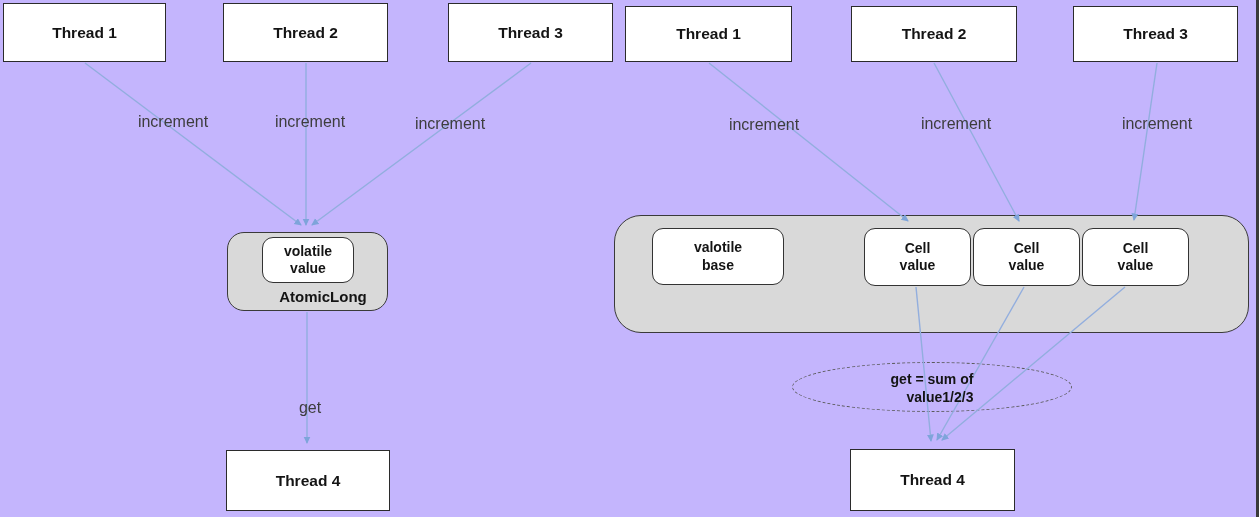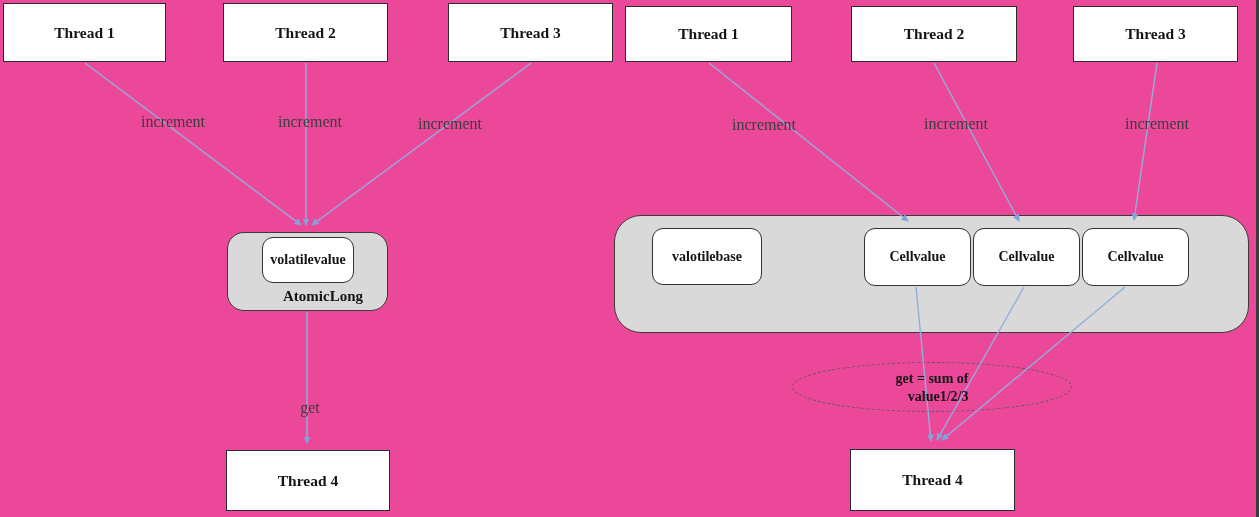--- a/index.html
+++ b/index.html
@@ -1,33 +1,33 @@
 <!DOCTYPE html>
 <html><head>
 <meta charset="utf-8">
 <style>
   html,body{margin:0;padding:0;background:#fff;}
   #canvas{
-    position:relative;width:1259px;height:517px;background:#ec4899;overflow:hidden;
-    font-family:Liberation Serif, serif;
+    position:relative;width:1259px;height:517px;background:#c4b5fd;overflow:hidden;
+    font-family:Liberation Sans, sans-serif;
   }
   
   .thread-box{
     position:absolute;background:#ffffff;border:1.8px solid #2b2b2b;
     display:flex;align-items:center;justify-content:center;box-sizing:border-box;z-index:10;
   }
   .thread-box span{font-weight:700;font-size:15.5px;color:#141414;}
   
   .gray-container{
     position:absolute;background:#d9d9d9;border:1.6px solid #3a3a3a;box-sizing:border-box;z-index:5;
   }
   
   .pill{
     position:absolute;background:#ffffff;border:1.6px solid #333333;border-radius:11px;
-    display:flex;flex-direction:row;align-items:center;justify-content:center;
+    display:flex;flex-direction:column;align-items:center;justify-content:center;
     box-sizing:border-box;z-index:20;line-height:1.25;
   }
   .pill span{font-weight:700;font-size:14px;color:#141414;display:block;}
   .container-label{
     position:absolute;transform:translate(-50%,-50%);font-weight:700;font-size:15px;
     color:#141414;white-space:nowrap;z-index:40;margin-left:15px;
   }
   .edge-label{
     position:absolute;transform:translate(-50%,-50%);font-size:16px;color:#3d3d3d;
     white-space:nowrap;z-index:40;
@@ -86,21 +86,21 @@
   </div>
   <div class="thread-box" style="left:1073px;top:6px;width:165px;height:56px">
     <span>Thread 3</span>
   </div>
 
   <div class="edge-label" style="left:764px;top:125px">increment</div>
   <div class="edge-label" style="left:956px;top:124px">increment</div>
   <div class="edge-label" style="left:1157px;top:124px">increment</div>
 
   <div class="gray-container" style="left:614px;top:215px;width:635px;height:118px;border-radius:27px"></div>
-  <div class="pill" style="left:652px;top:228px;width:110px;height:57px">
+  <div class="pill" style="left:652px;top:228px;width:132px;height:57px">
     <span>valotile</span>
     <span>base</span>
   </div>
   <div class="pill" style="left:864px;top:228px;width:107px;height:58px">
     <span>Cell</span>
     <span>value</span>
   </div>
   <div class="pill" style="left:973px;top:228px;width:107px;height:58px">
     <span>Cell</span>
     <span>value</span>

